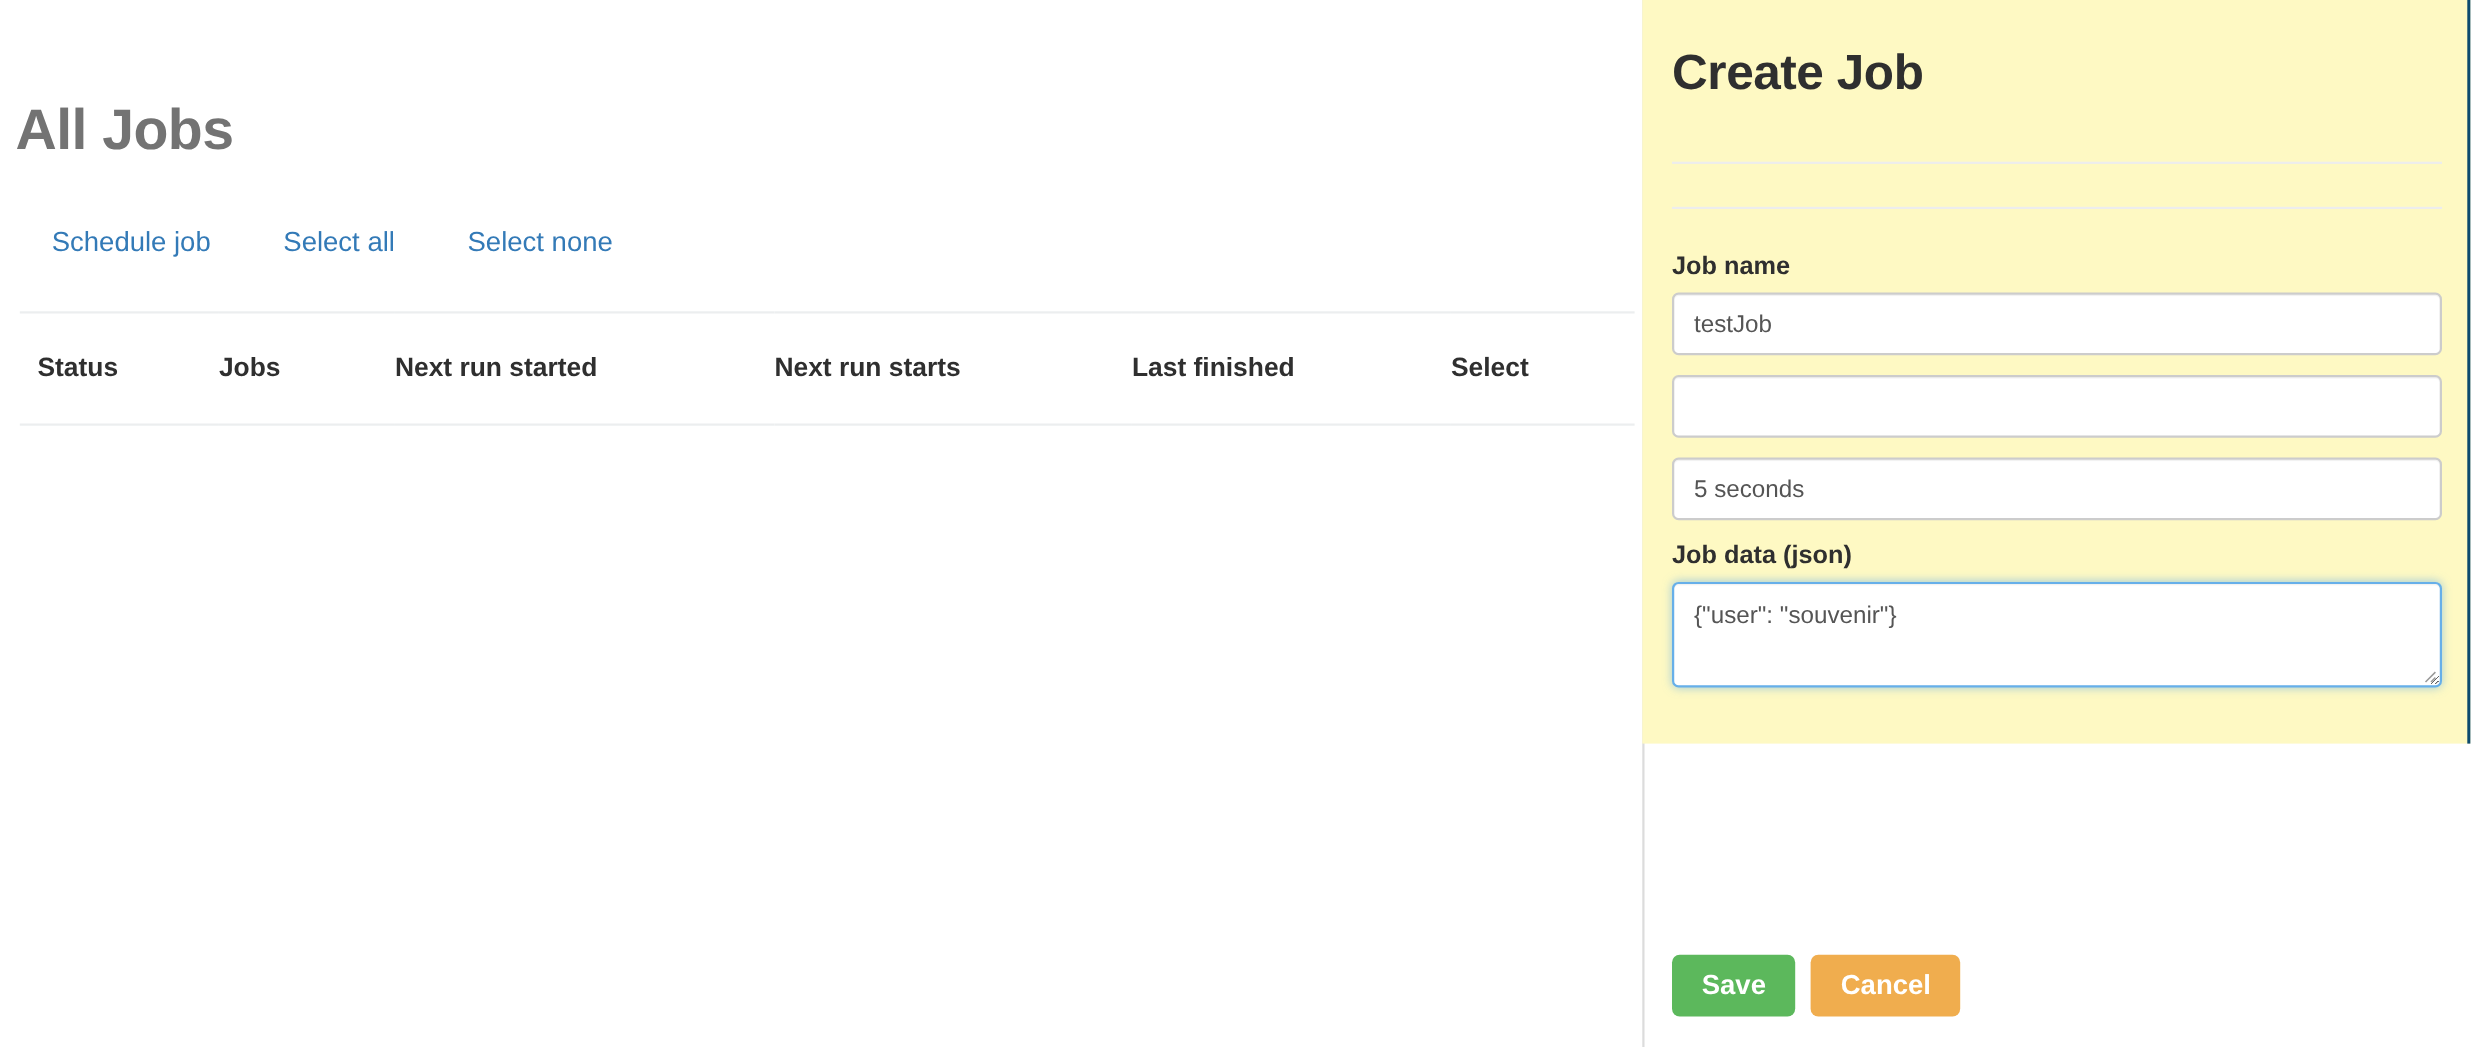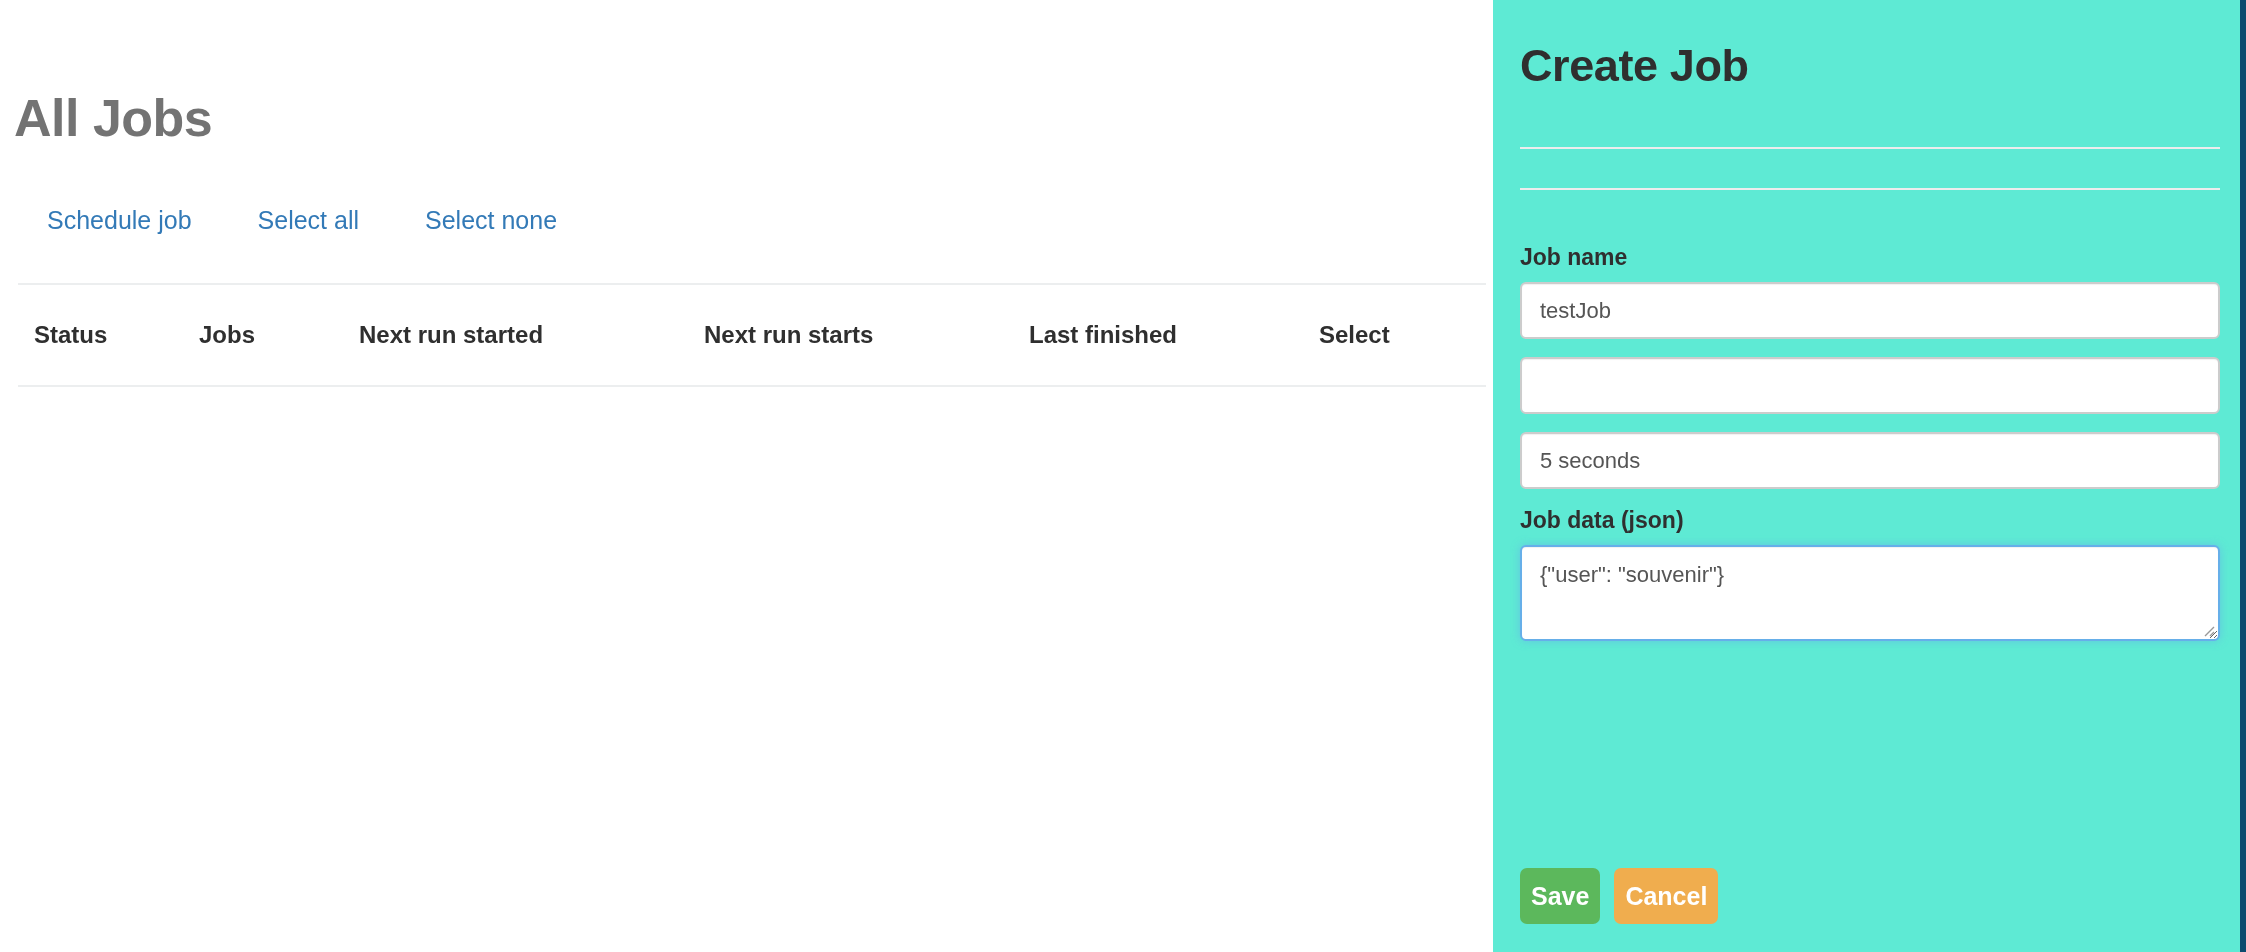--- a/index.html
+++ b/index.html
@@ -101,24 +101,24 @@
     top: 0;
     width: 2px;
     height: 952px;
     background: #dcdcdc;
   }
 
   
   .right-panel {
     position: relative;
     width: 753px;
-    height: 952px;
-    box-sizing: border-box;
-    background: #5eead4;
-    border-right: 6px solid #0c4a6e;
+    height: 676px;
+    box-sizing: border-box;
+    background: #fef9c3;
+    border-right: 3px solid #0c4a6e;
   }
 
   .panel-title {
     margin: 0;
     position: absolute;
     left: 27px;
     top: 40px;
     font-size: 45px;
     line-height: 52px;
     font-weight: bold;
@@ -132,21 +132,21 @@
     width: 700px;
     height: 2px;
     background: #ededed;
   }
   .rule-1 { top: 147px; }
   .rule-2 { top: 188px; }
 
   .form-area {
     position: absolute;
     left: 27px;
-    top: 244px;
+    top: 228px;
     width: 702px;
   }
 
   .form-group { margin-bottom: 18px; }
 
   .form-label {
     display: block;
     font-size: 23px;
     line-height: 27px;
     font-weight: bold;
@@ -205,21 +205,21 @@
   .btn {
     display: inline-block;
     box-sizing: border-box;
     font-family: "Liberation Sans", sans-serif;
     font-size: 25px;
     line-height: 28px;
     font-weight: bold;
     color: #ffffff;
     border: none;
     border-radius: 7px;
-    padding: 14px 11px;
+    padding: 14px 27px;
     cursor: pointer;
   }
   .btn-save   { background-color: #5cb85c; }
   .btn-cancel { background-color: #f0ad4e; }
 </style>
 </head>
 <body>
 
 <div id="app">
 

